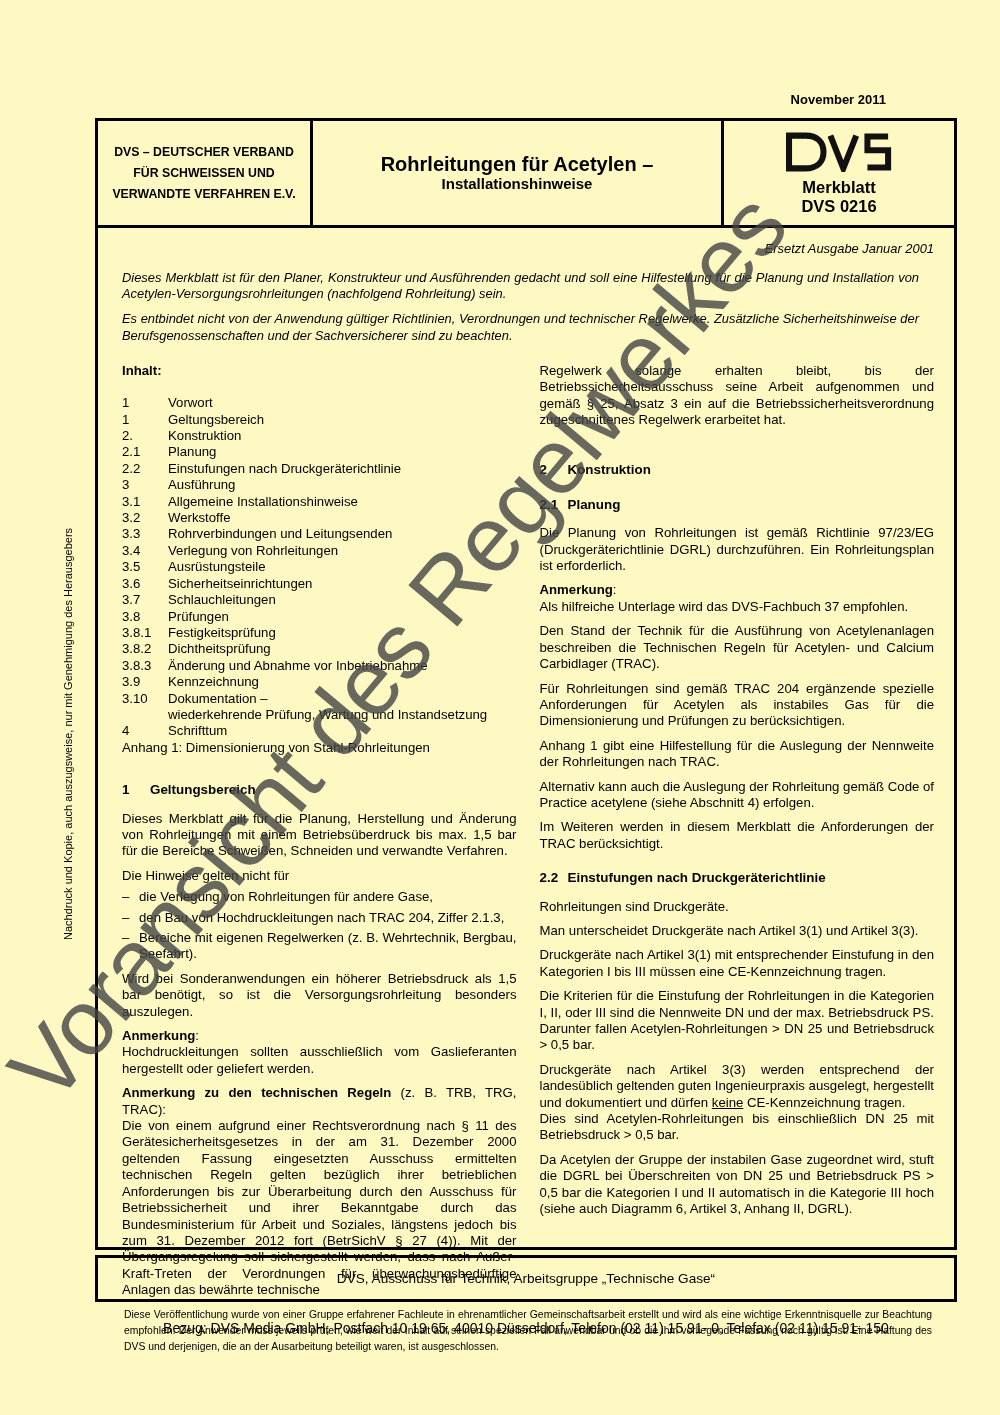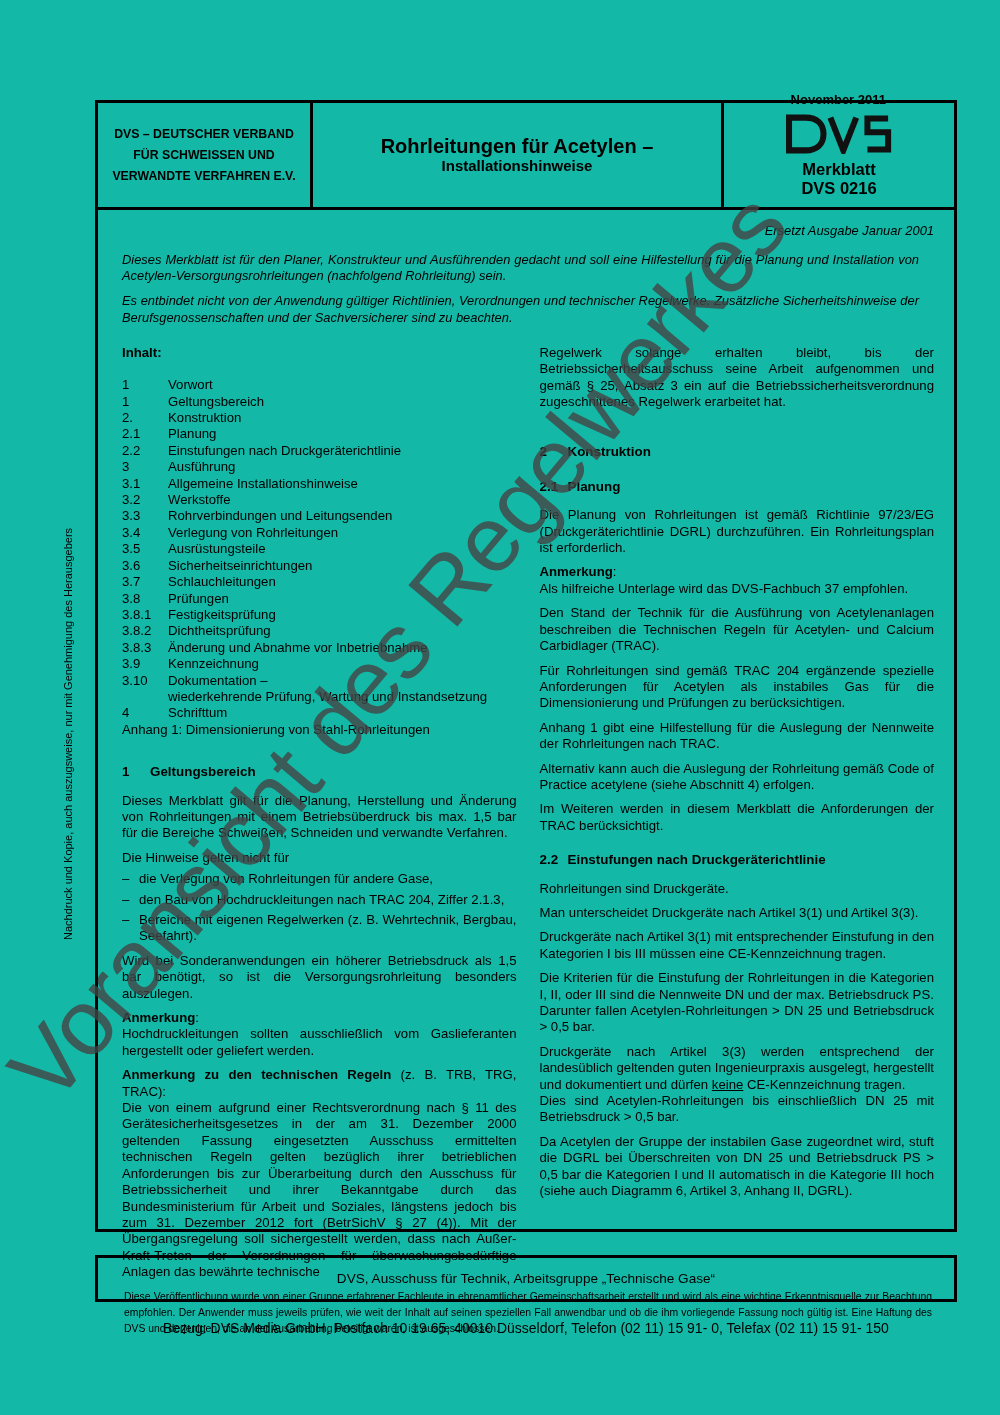--- a/index.html
+++ b/index.html
@@ -1,21 +1,21 @@
 <!DOCTYPE html>
 <html><head>
 <meta charset="utf-8">
 <style>
   html,body{margin:0;padding:0;background:#ffffff;}
-  .page{position:relative;width:1000px;height:1415px;background:#14b8a6;
+  .page{position:relative;width:1000px;height:1415px;background:#fef9c3;
         font-family:"Liberation Sans",sans-serif;color:#000;overflow:hidden;}
 
   .pub-date{position:absolute;top:92px;right:114px;font-size:13px;font-weight:bold;}
 
-  .main-box{position:absolute;left:95px;top:100px;width:862px;height:1132px;
+  .main-box{position:absolute;left:95px;top:118px;width:862px;height:1132px;
             border:3px solid #000;box-sizing:border-box;display:flex;flex-direction:column;}
 
   .header-row{display:flex;border-bottom:3px solid #000;height:104px;flex:0 0 auto;}
   .hcell{box-sizing:border-box;display:flex;flex-direction:column;justify-content:center;align-items:center;}
   .hcell.org{width:215px;border-right:3px solid #000;font-weight:bold;font-size:12.3px;line-height:21px;text-align:center;}
   .hcell.title{flex:1;border-right:3px solid #000;text-align:center;}
   .title-l1{font-weight:bold;font-size:20px;line-height:22px;}
   .title-l2{font-weight:bold;font-size:15px;line-height:18px;}
   .hcell.docid{width:230px;text-align:center;padding-top:2px;}
   .logo-svg{display:block;margin:0 auto 6px auto;}

